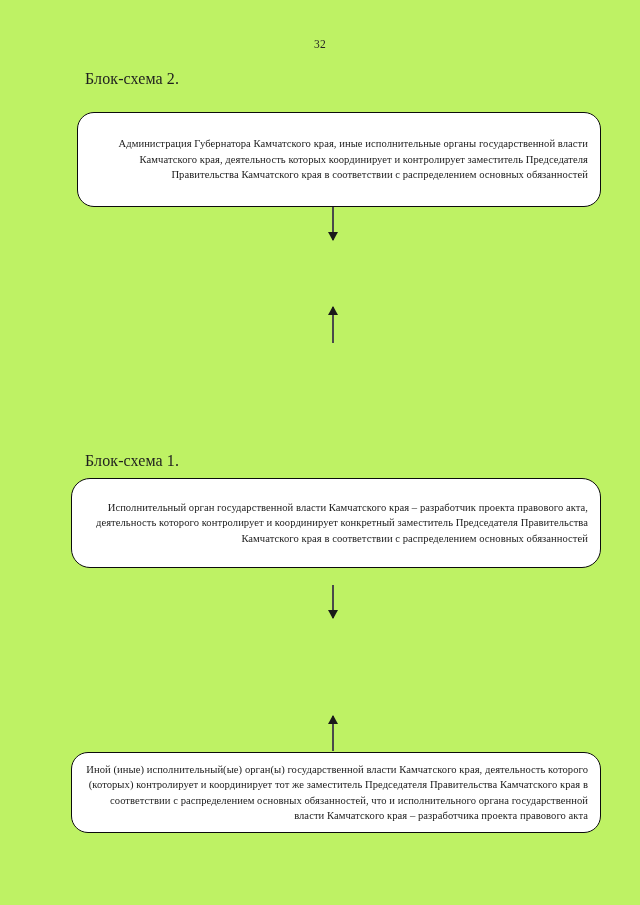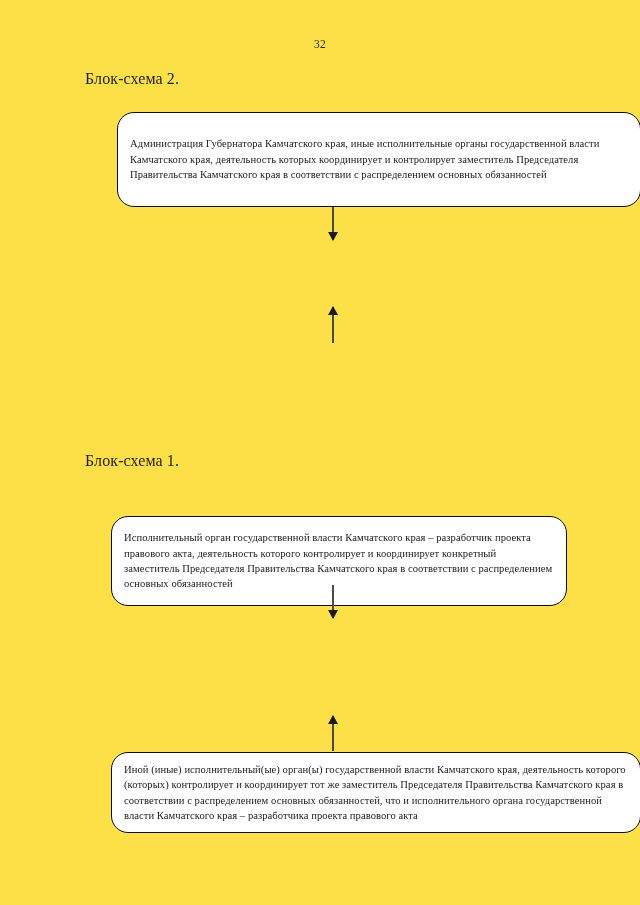--- a/index.html
+++ b/index.html
@@ -12,21 +12,21 @@
     height: 905px;
     position: relative;
     font-family: "Liberation Serif", "DejaVu Serif", serif;
     color: #1a1a1a;
     overflow: hidden;
   }
 
   .page {
     position: absolute;
     inset: 0;
-    background: #fde047;
+    background: #bef264;
   }
 
   .page-number {
     position: absolute;
     top: 38px;
     left: 0;
     width: 640px;
     text-align: center;
     font-size: 11.5px;
     color: #242424;
@@ -44,23 +44,22 @@
 
   .flow-box {
     position: absolute;
     box-sizing: border-box;
     border: 1.4px solid #0c0c0c;
     border-radius: 17px;
     background: #ffffff;
     display: flex;
     align-items: center;
     justify-content: center;
-    text-align: left;
+    text-align: right;
     padding: 4px 12px;
-    margin-left: 40px;
   }
   .flow-box .box-text {
     font-size: 10.6px;
     line-height: 1.46;
     color: #1b1b1b;
     letter-spacing: 0.05px;
   }
 
   
   .arrow {
@@ -112,21 +111,21 @@
 
 
   <div class="arrow up" style="left:325px; top:307px; height:36px;">
     <span class="shaft"></span>
     <span class="head"></span>
   </div>
 
 
   <div class="section-caption" style="left:77px; top:452px;">Блок-схема 1.</div>
 
-  <div class="flow-box" style="left:71px; top:516px; width:456px; height:90px;">
+  <div class="flow-box" style="left:71px; top:478px; width:530px; height:90px;border-radius:19px;">
     <div class="box-text">Исполнительный орган государственной власти Камчатского края – разработчик проекта правового акта, деятельность которого контролирует и координирует конкретный заместитель Председателя Правительства Камчатского края в соответствии с распределением основных обязанностей</div>
   </div>
 
   <div class="arrow down" style="left:325px; top:585px; height:33px;">
     <span class="shaft"></span>
     <span class="head"></span>
   </div>
 
 
   <div class="arrow up" style="left:325px; top:716px; height:35px;">

